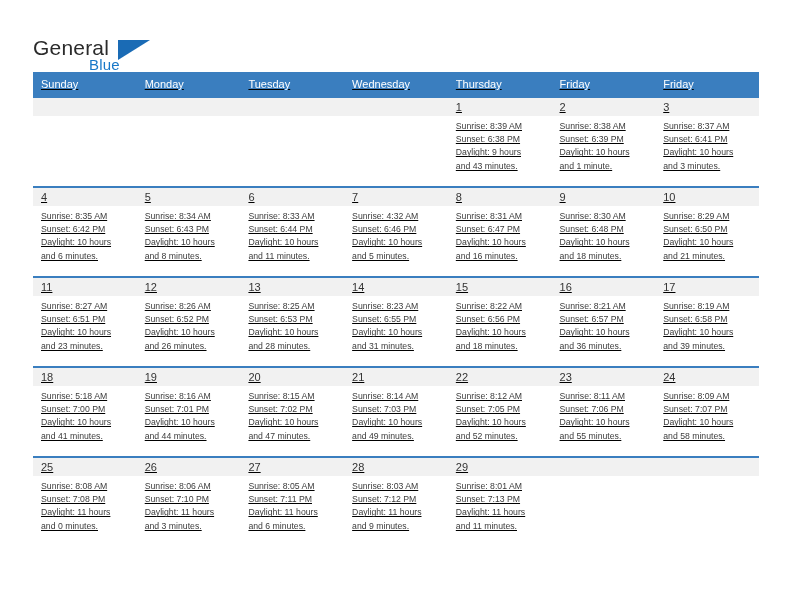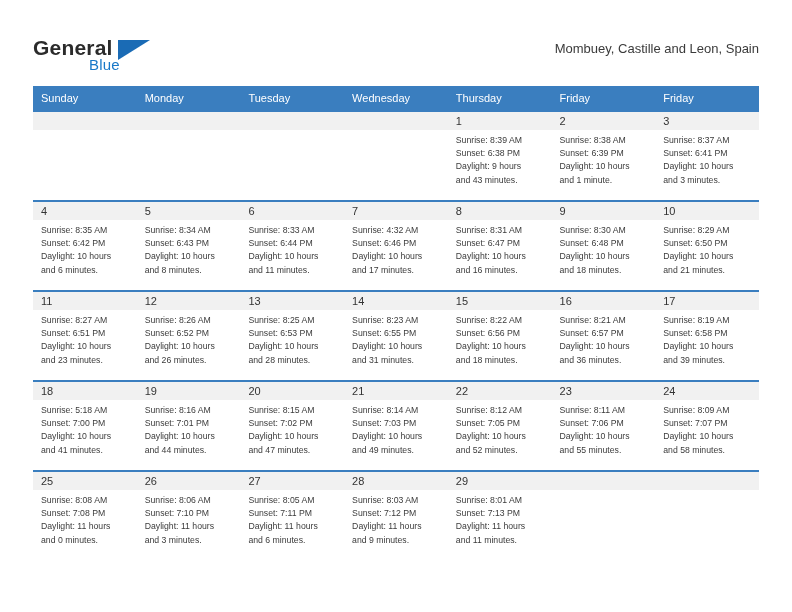--- a/index.html
+++ b/index.html
@@ -12,38 +12,38 @@
   .page { position: relative; width: 792px; height: 612px; padding: 0 33px; }
 
   
   .header {
     display: flex; align-items: flex-start; justify-content: space-between;
     padding-top: 28px; height: 72px;
   }
   .brand { position: relative; width: 150px; height: 56px; }
   .brand-general {
     font-size: 21px; color: #2b2b2b; letter-spacing: .2px;
-    position: absolute; left: 0; top: 8px; font-weight: bold;
+    position: absolute; left: 0; top: 8px;
   }
   .brand-tri {
     position: absolute; left: 85px; top: 12px;
     width: 0; height: 0;
     border-left: 32px solid #1a6bb5;
     border-bottom: 20px solid transparent;
   }
   .brand-blue {
     font-size: 15px; color: #1878c8; letter-spacing: .2px;
     position: absolute; left: 56px; top: 28px;
   }
   .title-block { text-align: right; padding-top: 2px; }
   .cal-title { font-size: 25px; color: #2b2b2b; font-weight: normal; line-height: 1.15; }
   .cal-subtitle { font-size: 13px; color: #3a3a3a; margin-top: 11px; }
 
   
-  .calendar { width: 726px; margin-top: 14px; border-collapse: collapse; table-layout: fixed; }
+  .calendar { width: 726px; border-collapse: collapse; table-layout: fixed; text-decoration: underline; }
   .calendar th {
     background: #3a7ebf; color: #ffffff;
     font-size: 11px; font-weight: normal; text-align: left;
     padding: 6px 0 6px 8px; height: 22px;
   }
   .calendar td {
     vertical-align: top;
     border-top: 2px solid #3a7ebf;
     height: 90px; width: 103.7px;
     background: #ffffff;
@@ -65,21 +65,20 @@
 
 <div class="page">
 
   <div class="header">
     <div class="brand">
       <span class="brand-general">General</span>
       <span class="brand-tri"></span>
       <span class="brand-blue">Blue</span>
     </div>
     <div class="title-block">
-      <div class="cal-subtitle">Mombuey, Castille and Leon, Spain</div>
     </div>
   </div>
 
   <table class="calendar">
     <thead>
       <tr id="weekday-row">
           <th>Sunday</th>
           <th>Monday</th>
           <th>Tuesday</th>
           <th>Wednesday</th>
@@ -182,21 +181,21 @@
               </div>
             </div>
           </td>
           <td>
             <div class="cell-inner">
               <div class="daynum">7</div>
               <div class="info">
                 <div>Sunrise: 4:32 AM</div>
                 <div>Sunset: 6:46 PM</div>
                 <div>Daylight: 10 hours</div>
-                <div>and 17 minutes.</div>
+                <div>and 5 minutes.</div>
               </div>
             </div>
           </td>
           <td>
             <div class="cell-inner">
               <div class="daynum">8</div>
               <div class="info">
                 <div>Sunrise: 8:31 AM</div>
                 <div>Sunset: 6:47 PM</div>
                 <div>Daylight: 10 hours</div>

